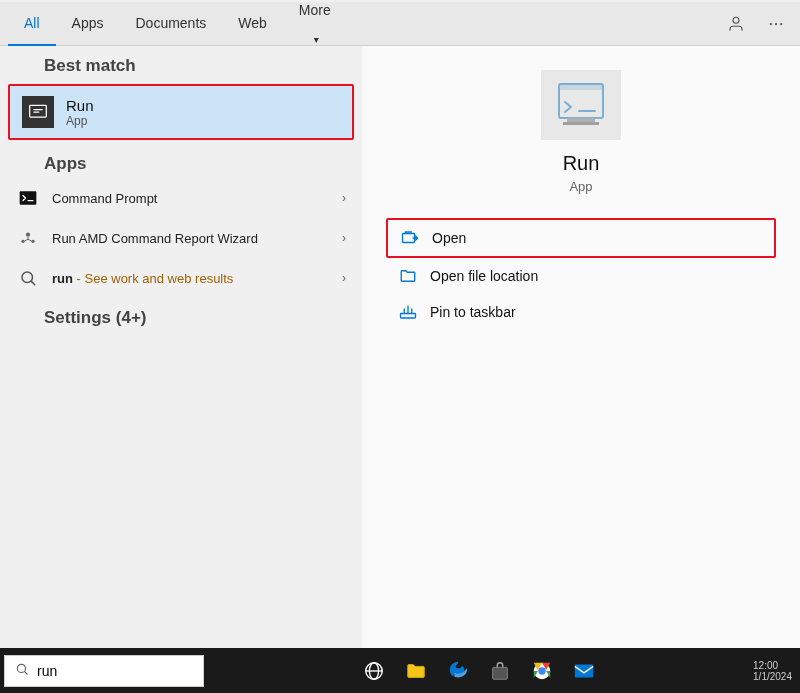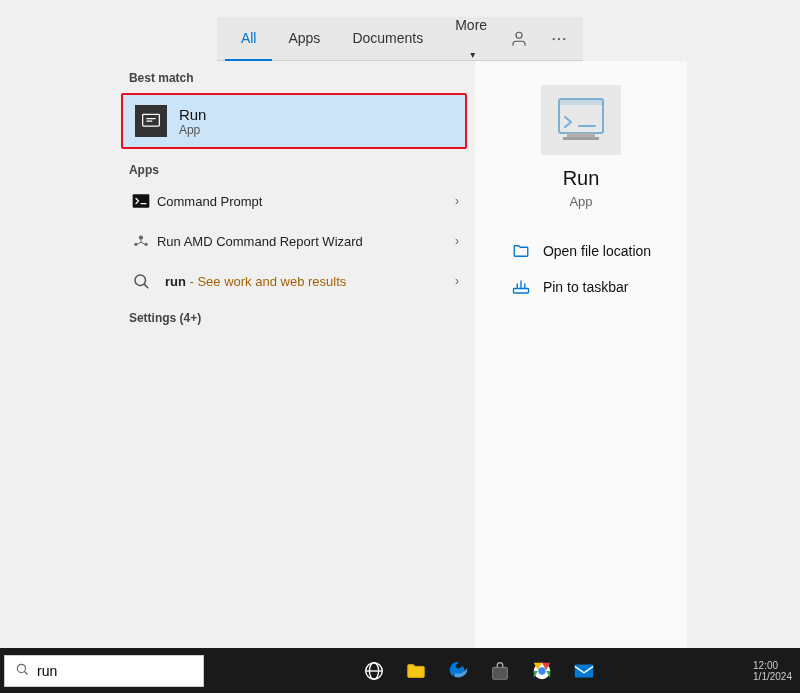--- a/index.html
+++ b/index.html
@@ -8,28 +8,27 @@
       height: 693px;
       font-family: 'Segoe UI', sans-serif;
       background: #f0f0f0;
       overflow: hidden;
       position: relative;
     }
 
     
     .search-panel {
       position: absolute;
-      top: 17px;
+      top: 2px;
       left: 0;
       width: 800px;
       height: 648px;
       background: #f0f0f0;
       display: flex;
       flex-direction: column;
-      align-items: center;
     }
 
     
     .tab-bar {
       display: flex;
       align-items: center;
       background: #e8e8e8;
       height: 44px;
       padding: 0 8px;
       border-bottom: 1px solid #d0d0d0;
@@ -93,25 +92,26 @@
       width: 362px;
       min-width: 362px;
       background: #f0f0f0;
       display: flex;
       flex-direction: column;
       overflow-y: auto;
       padding-bottom: 8px;
     }
 
     .section-label {
-      font-size: 12px;
+      font-size: 17px;
       font-weight: 600;
       color: #444;
       padding: 10px 16px 4px 16px;
       text-transform: none;
+      margin-left: 28px;
     }
 
     
     .best-match-item {
       margin: 4px 8px;
       padding: 10px 12px;
       background: #cce4f7;
       border: 2px solid #e81123;
       border-radius: 2px;
       display: flex;
@@ -145,21 +145,21 @@
       font-size: 12px;
       color: #555;
     }
 
     
     .list-item {
       display: flex;
       align-items: center;
       padding: 8px 16px;
       cursor: pointer;
-      gap: 4px;
+      gap: 12px;
       position: relative;
     }
 
     .list-item-icon {
       width: 24px;
       height: 24px;
       display: flex;
       align-items: center;
       justify-content: center;
       flex-shrink: 0;
@@ -363,20 +363,21 @@
     }
   </style>
 </head>
 <body>
 
 <div class="search-panel">
   <div class="tab-bar">
     <div class="tab-item active">All</div>
     <div class="tab-item">Apps</div>
     <div class="tab-item">Documents</div>
+    <div class="tab-item">Web</div>
     <div class="tab-item tab-more">
       <span>More</span>
       <span style="font-size:10px; margin-left:3px;">▾</span>
     </div>
     <div class="tab-bar-spacer"></div>
     <div class="tab-bar-icons">
       <div class="header-icon">
         <svg width="18" height="18" viewBox="0 0 24 24" fill="none" stroke="#555" stroke-width="1.5">
           <path d="M20 21v-2a4 4 0 0 0-4-4H8a4 4 0 0 0-4 4v2"></path>
           <circle cx="12" cy="7" r="4"></circle>
@@ -463,20 +464,30 @@
             <rect x="12" y="36" width="28" height="4" fill="#b0b0b0"></rect>
             <rect x="8" y="40" width="36" height="3" fill="#a0a0a0"></rect>
           </svg>
         </div>
         <div class="app-preview-name">Run</div>
         <div class="app-preview-type">App</div>
       </div>
 
       <div class="action-list">
 
+        <div class="action-item highlighted">
+          <div class="action-icon">
+            <svg width="18" height="18" viewBox="0 0 24 24" fill="none" stroke="#0078d4" stroke-width="1.8">
+              <rect x="2" y="6" width="16" height="12" rx="1"></rect>
+              <path d="M6 6V4h8" stroke-linecap="round"></path>
+              <path d="M16 12h6M19 9l3 3-3 3" stroke-linecap="round" stroke-linejoin="round"></path>
+            </svg>
+          </div>
+          <span class="action-label">Open</span>
+        </div>
 
         <div class="action-item">
           <div class="action-icon">
             <svg width="18" height="18" viewBox="0 0 24 24" fill="none" stroke="#0078d4" stroke-width="1.8">
               <path d="M3 6a1 1 0 0 1 1-1h5l2 2h9a1 1 0 0 1 1 1v10a1 1 0 0 1-1 1H4a1 1 0 0 1-1-1V6z" stroke-linejoin="round"></path>
             </svg>
           </div>
           <span class="action-label">Open file location</span>
         </div>
 

